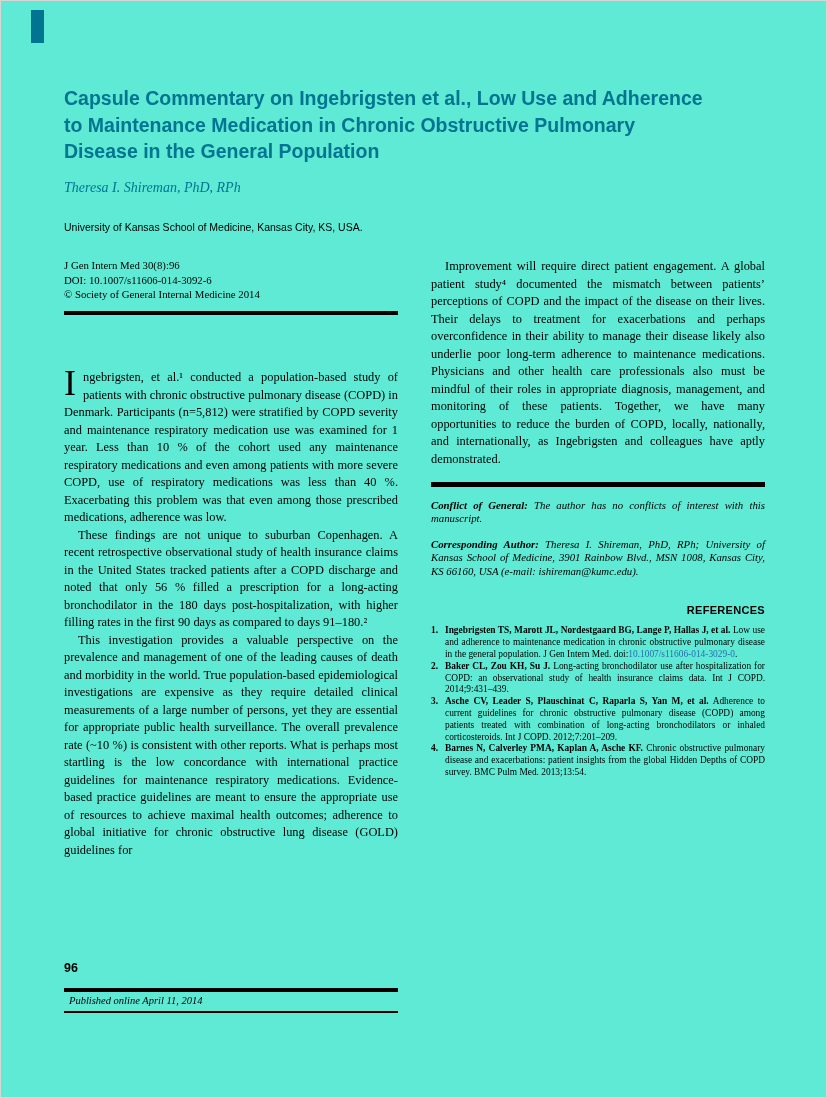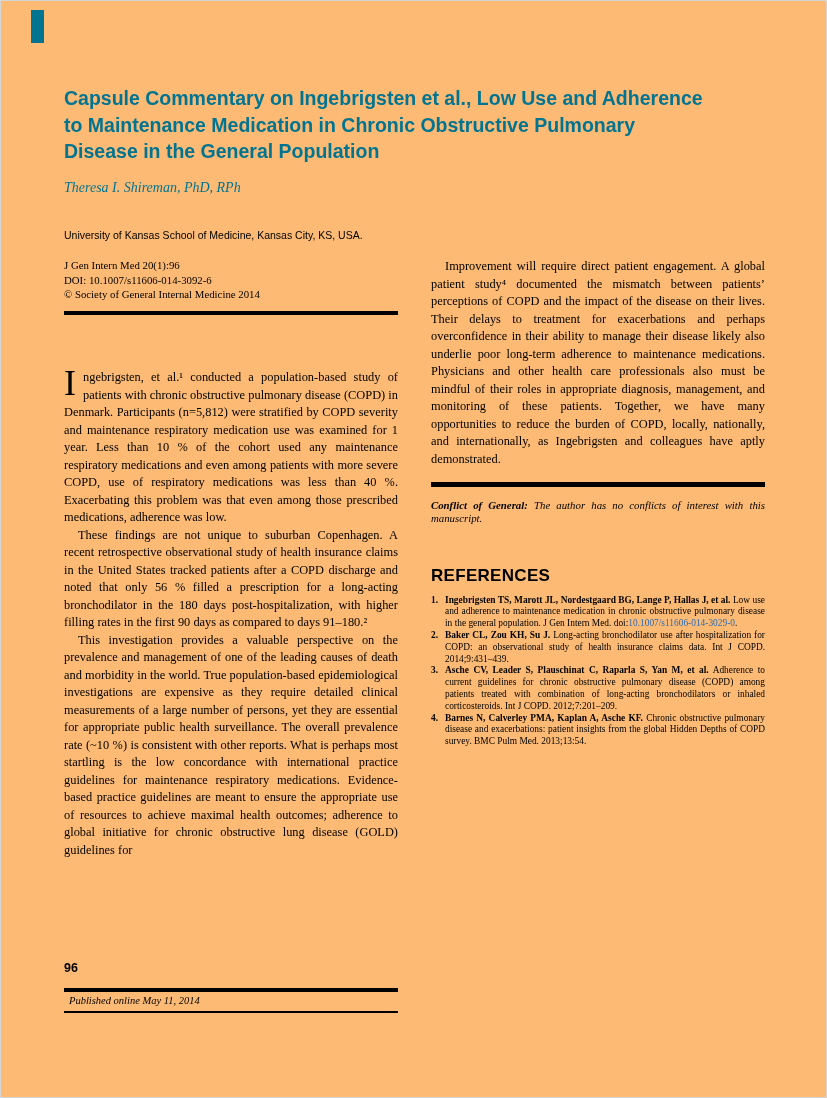--- a/index.html
+++ b/index.html
@@ -3,21 +3,21 @@
 <meta charset="utf-8">
 <style>
   * { margin: 0; padding: 0; box-sizing: border-box; }
   html, body { background: #ffffff; }
   body { font-family: "Liberation Serif", serif; color: #000; }
 
   .page {
     position: relative;
     width: 827px;
     height: 1098px;
-    background: #fdba74;
+    background: #5eead4;
     overflow: hidden;
     border: 1px solid #d6d6d6;
   }
 
   .corner-mark {
     position: absolute;
     left: 30px; top: 9px;
     width: 13px; height: 33px;
     background: #007490;
   }
@@ -41,21 +41,20 @@
     font-size: 14px;
     color: #007490;
   }
 
   .affiliation {
     position: absolute;
     left: 63px; top: 220px;
     font-family: "Liberation Sans", sans-serif;
     font-size: 10.5px;
     color: #000;
-    margin-top: 8px;
   }
 
   .col-left  { position: absolute; left: 63px;  top: 257px; width: 334px; }
   .col-right { position: absolute; left: 430px; top: 257px; width: 334px; }
 
   .journal-info { font-size: 10.8px; line-height: 14.6px; }
 
   .rule-thick { height: 4.5px; background: #000; }
   .col-left .rule-thick { margin-top: 9px; }
   .col-right .rule-thick { margin-top: 14px; }
@@ -77,25 +76,25 @@
   .note {
     margin-top: 12px;
     font-size: 10.8px;
     line-height: 13.6px;
     font-style: italic;
     text-align: justify;
   }
   .note .label { font-weight: bold; }
 
   .ref-heading {
-    margin-top: 40px;
-    text-align: left;
+    margin-top: 26px;
+    text-align: right;
     font-family: "Liberation Sans", sans-serif;
     font-weight: bold;
-    font-size: 17px;
+    font-size: 11px;
     letter-spacing: 0.3px;
   }
 
   .refs { margin-top: 9px; }
   .ref {
     display: flex;
     font-size: 9.4px;
     line-height: 11.8px;
     text-align: justify;
   }
@@ -142,21 +141,21 @@
     <div>to Maintenance Medication in Chronic Obstructive Pulmonary</div>
     <div>Disease in the General Population</div>
   </h1>
 
   <div class="author">Theresa I. Shireman, PhD, RPh</div>
 
   <div class="affiliation">University of Kansas School of Medicine, Kansas City, KS, USA.</div>
 
   <div class="col-left">
     <div class="journal-info">
-      <div>J Gen Intern Med 20(1):96</div>
+      <div>J Gen Intern Med 30(8):96</div>
       <div>DOI: 10.1007/s11606-014-3092-6</div>
       <div>© Society of General Internal Medicine 2014</div>
     </div>
     <div class="rule-thick"></div>
 
     <p class="body-text first-para">
       <span class="dropcap">I</span><span>ngebrigsten, et al.¹ conducted a population-based study of patients with chronic obstructive pulmonary disease (COPD) in Denmark. Participants (n=5,812) were stratified by COPD severity and maintenance respiratory medication use was examined for 1 year. Less than 10 % of the cohort used any maintenance respiratory medications and even among patients with more severe COPD, use of respiratory medications was less than 40 %. Exacerbating this problem was that even among those prescribed medications, adherence was low.</span>
     </p>
     <p class="body-text para-indent">These findings are not unique to suburban Copenhagen. A recent retrospective observational study of health insurance claims in the United States tracked patients after a COPD discharge and noted that only 56 % filled a prescription for a long-acting bronchodilator in the 180 days post-hospitalization, with higher filling rates in the first 90 days as compared to days 91–180.²</p>
     <p class="body-text para-indent">This investigation provides a valuable perspective on the prevalence and management of one of the leading causes of death and morbidity in the world. True population-based epidemiological investigations are expensive as they require detailed clinical measurements of a large number of persons, yet they are essential for appropriate public health surveillance. The overall prevalence rate (~10 %) is consistent with other reports. What is perhaps most startling is the low concordance with international practice guidelines for maintenance respiratory medications. Evidence-based practice guidelines are meant to ensure the appropriate use of resources to achieve maximal health outcomes; adherence to global initiative for chronic obstructive lung disease (GOLD) guidelines for</p>
@@ -164,20 +163,23 @@
 
   <div class="col-right">
     <p class="body-text para-indent">Improvement will require direct patient engagement. A global patient study⁴ documented the mismatch between patients’ perceptions of COPD and the impact of the disease on their lives. Their delays to treatment for exacerbations and perhaps overconfidence in their ability to manage their disease likely also underlie poor long-term adherence to maintenance medications. Physicians and other health care professionals also must be mindful of their roles in appropriate diagnosis, management, and monitoring of these patients. Together, we have many opportunities to reduce the burden of COPD, locally, nationally, and internationally, as Ingebrigsten and colleagues have aptly demonstrated.</p>
 
     <div class="rule-thick"></div>
 
     <p class="note">
       <span class="label">Conflict of General:</span><span> The author has no conflicts of interest with this manuscript.</span>
     </p>
 
+    <p class="note">
+      <span class="label">Corresponding Author:</span><span> Theresa I. Shireman, PhD, RPh; University of Kansas School of Medicine, 3901 Rainbow Blvd., MSN 1008, Kansas City, KS 66160, USA (e-mail: ishireman@kumc.edu).</span>
+    </p>
 
     <h2 class="ref-heading">REFERENCES</h2>
 
     <div class="refs">
 
       <div class="ref">
         <span class="ref-num">1.</span>
         <span class="ref-body"><span class="authors">Ingebrigsten TS, Marott JL, Nordestgaard BG, Lange P, Hallas J, et al.</span><span> Low use and adherence to maintenance medication in chronic obstructive pulmonary disease in the general population. J Gen Intern Med. doi:</span><a class="doi">10.1007/s11606-014-3029-0</a><span>.</span></span>
       </div>
 
@@ -193,17 +195,17 @@
 
       <div class="ref">
         <span class="ref-num">4.</span>
         <span class="ref-body"><span class="authors">Barnes N, Calverley PMA, Kaplan A, Asche KF.</span><span> Chronic obstructive pulmonary disease and exacerbations: patient insights from the global Hidden Depths of COPD survey. BMC Pulm Med. 2013;13:54.</span></span>
       </div>
 
     </div>
   </div>
 
   <div class="footer-rule-thick"></div>
-  <div class="published">Published online May 11, 2014</div>
+  <div class="published">Published online April 11, 2014</div>
   <div class="footer-rule-thin"></div>
   <div class="page-number">96</div>
 
 </div>
 
 </body></html>

